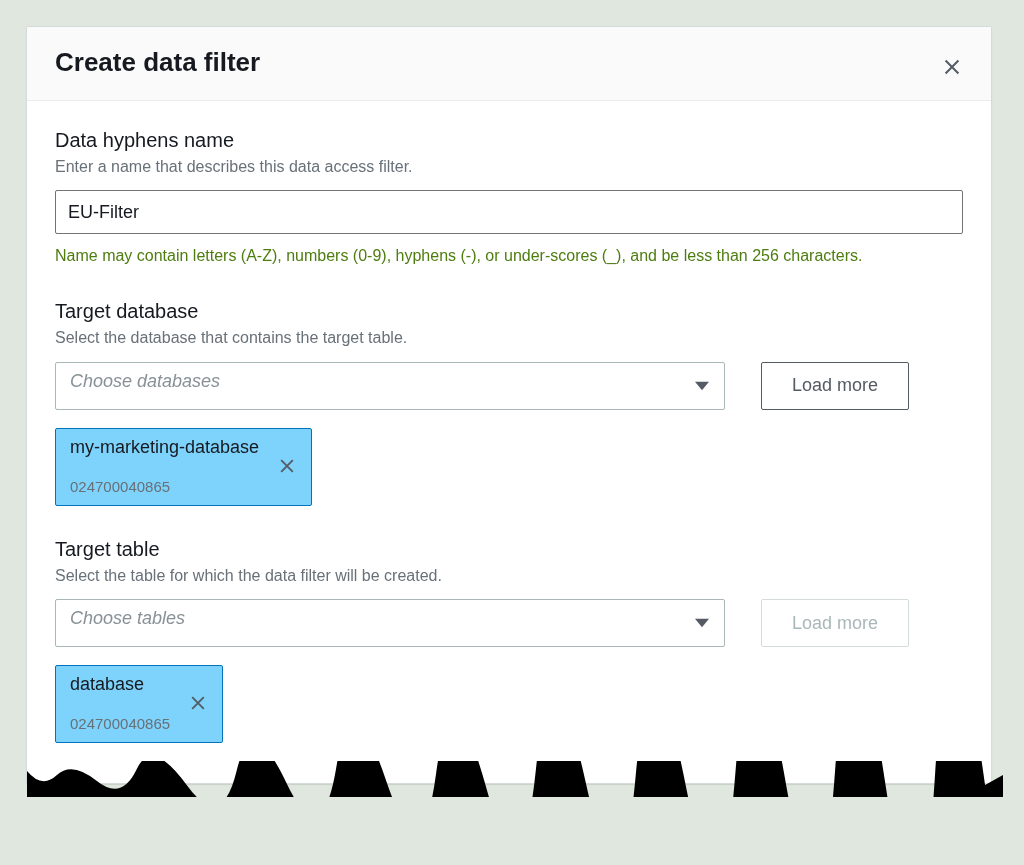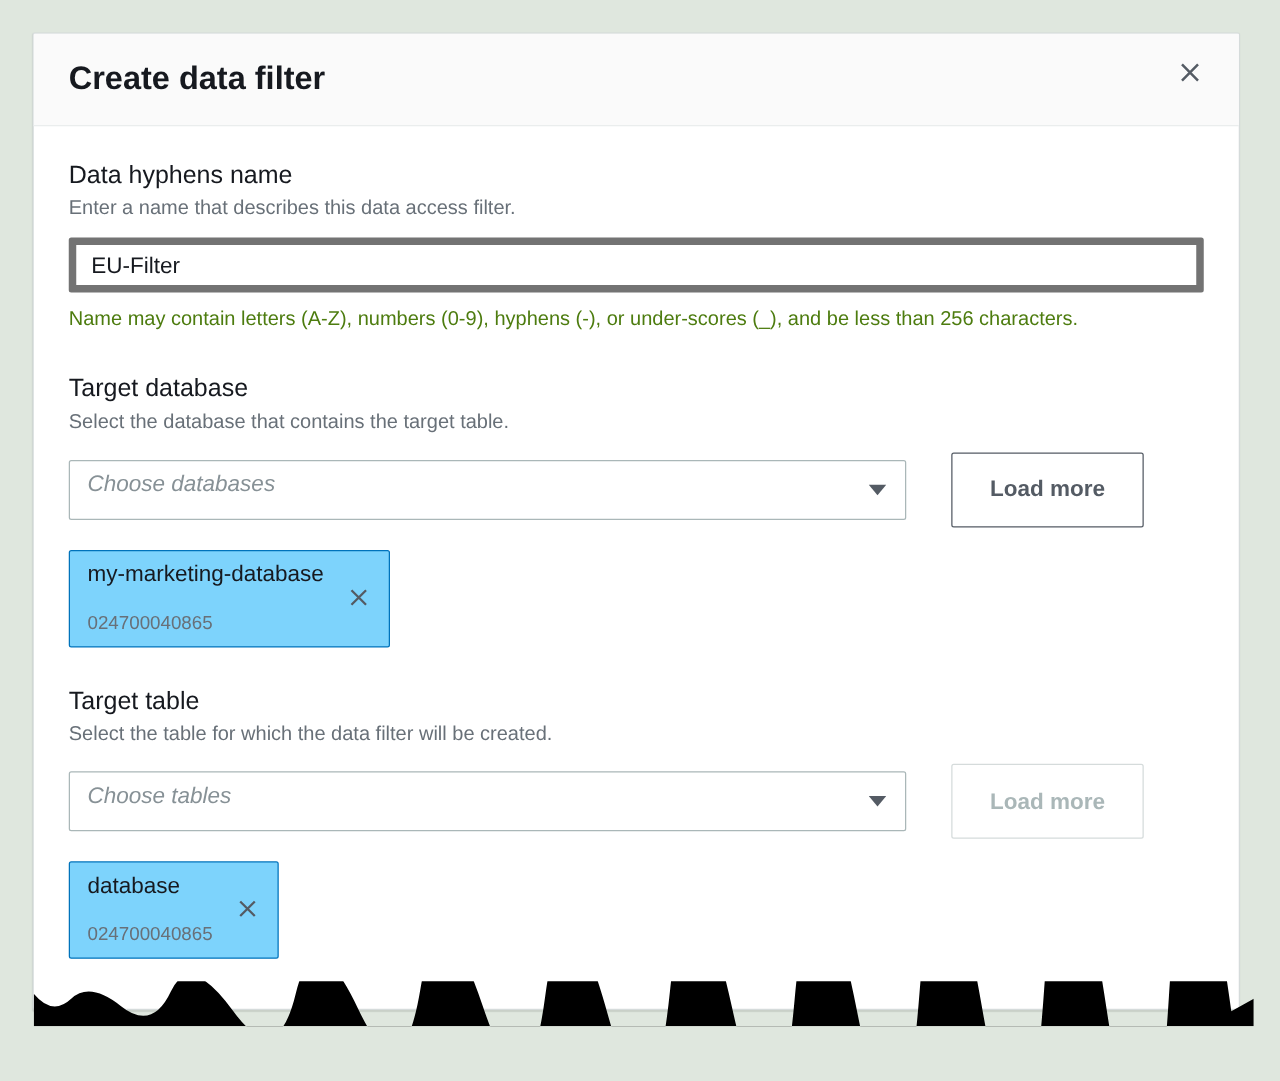--- a/index.html
+++ b/index.html
@@ -9,40 +9,40 @@
     top: 26px;
     left: 26px;
     width: 966px;
     background: #fff;
     border: 1px solid #d5dbdb;
     border-radius: 2px;
     box-shadow: 0 1px 1px rgba(0,0,0,.1);
   }
   .modal-header {
     display: flex;
-    align-items: flex-start;
+    align-items: flex-end;
     justify-content: space-between;
     padding: 20px 28px 22px 28px;
     border-bottom: 1px solid #eaeded;
     background: #fafafa;
   }
   .modal-title { font-size: 26px; font-weight: 700; color: #16191f; }
   .close-x { width: 22px; height: 22px; color: #545b64; cursor: pointer; }
   .close-x svg { width: 100%; height: 100%; stroke: currentColor; stroke-width: 2.2; }
   .modal-body { padding: 28px 28px 40px 28px; }
   .section { margin-bottom: 32px; }
   .section-label { font-size: 20px; font-weight: 400; color: #16191f; margin-bottom: 4px; }
   .section-hint { font-size: 16px; color: #687078; margin-bottom: 12px; line-height: 1.4; }
   .input-text {
     width: 100%;
     height: 44px;
     padding: 8px 12px;
     font-size: 18px;
     color: #16191f;
-    border: 6px solid #737373;
+    border: 1px solid #737373;
     border-radius: 2px;
     background: #fff;
   }
   .input-constraint { font-size: 16px; color: #4d7c0f; margin-top: 10px; line-height: 1.5; }
   .select-row { display: flex; gap: 36px; align-items: center; }
   .select-wrap { position: relative; flex: 0 0 670px; }
   .select-input {
     width: 100%;
     height: 48px;
     padding: 8px 40px 8px 14px;
@@ -57,24 +57,24 @@
   .select-caret {
     position: absolute;
     right: 16px;
     top: 50%;
     transform: translateY(-50%);
     width: 14px; height: 14px;
     pointer-events: none;
   }
   .select-caret svg { width: 100%; height: 100%; fill: #545b64; }
   .btn {
-    height: 60px;
+    height: 48px;
     padding: 0 30px;
     font-size: 18px;
-    font-weight: 700;
+    font-weight: 400;
     color: #545b64;
     background: #fff;
     border: 1px solid #545b64;
     border-radius: 2px;
     cursor: pointer;
     white-space: nowrap;
   }
   .btn.disabled { color: #aab7b8; border-color: #d5dbdb; cursor: not-allowed; }
   .token {
     display: inline-flex;

